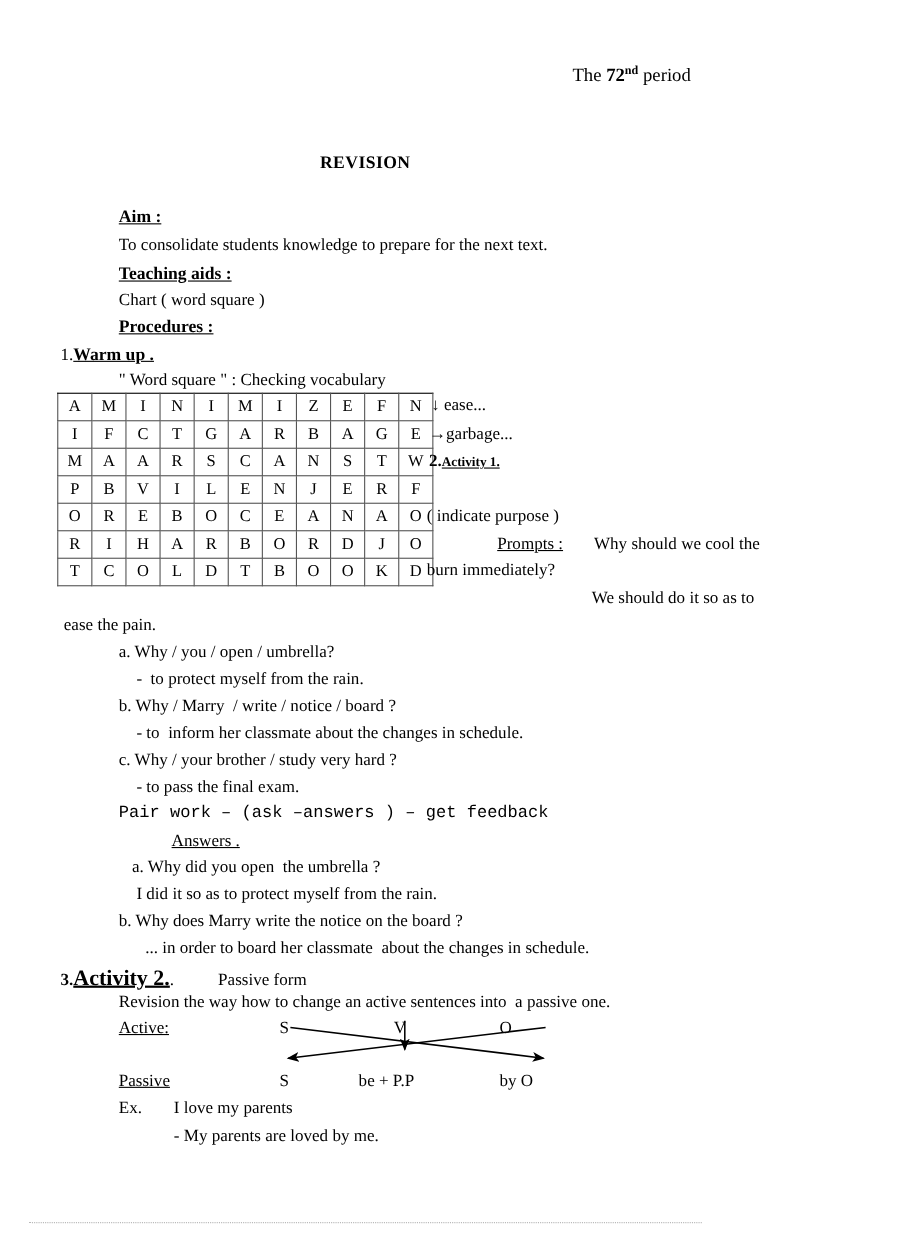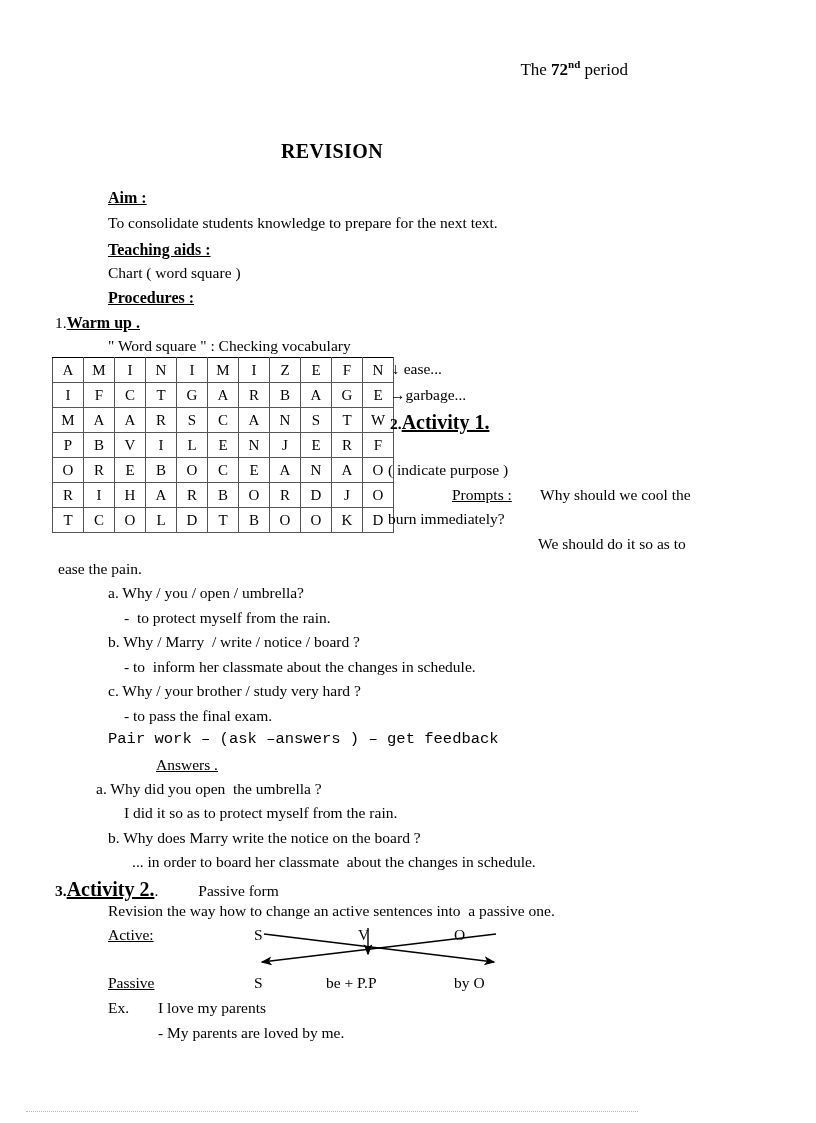--- a/index.html
+++ b/index.html
@@ -33,21 +33,21 @@
     font-size: 11px;
     vertical-align: super;
     font-weight: bold;
   }
   .hdr-period .the { font-weight: normal; }
 
   .title-revision {
     left: 0; right: 0;
     top: 140px;
     text-align: center;
-    font-size: 20px;
+    font-size: 16px;
     font-weight: bold;
     letter-spacing: 0.4px;
     white-space: normal;
   }
 
   .body-line {
     font-size: 15.5px;
     line-height: 1;
   }
   .u { text-decoration: underline; }
@@ -206,41 +206,41 @@
           <td>O</td>
           <td>K</td>
           <td>D</td>
         </tr>
       </tbody>
     </table>
 
   <div class="abs body-line" style="left:392px; top:361px;">↓ ease...</div>
   <div class="abs body-line" style="left:390px; top:387px;">→garbage...</div>
 
-  <div class="abs body-line" style="left:390px; top:412px;"><span class="b">2.</span><span class="u b" style="font-size:20px;text-decoration:underline;">Activity 1.</span></div>
+  <div class="abs body-line" style="left:390px; top:412px;"><span class="b">2.</span><span class="u b" style="font-size:12px;text-decoration:underline;">Activity 1.</span></div>
 
   <div class="abs body-line" style="left:388px; top:462px;">( indicate purpose )</div>
 
   <div class="abs body-line u" style="left:452px; top:487px;">Prompts :</div>
   <div class="abs body-line" style="left:540px; top:487px;">Why should we cool the</div>
   <div class="abs body-line" style="left:388px; top:511px;">burn immediately?</div>
   <div class="abs body-line" style="left:538px; top:536px;">We should do it so as to</div>
   <div class="abs body-line" style="left:58px; top:561px;">ease the pain.</div>
 
   <div class="abs body-line" style="left:108px; top:585px;">a. Why / you / open / umbrella?</div>
   <div class="abs body-line" style="left:124px; top:610px;">-  to protect myself from the rain.</div>
   <div class="abs body-line" style="left:108px; top:634px;">b. Why / Marry  / write / notice / board ?</div>
   <div class="abs body-line" style="left:124px; top:659px;">- to  inform her classmate about the changes in schedule.</div>
   <div class="abs body-line" style="left:108px; top:683px;">c. Why / your brother / study very hard ?</div>
   <div class="abs body-line" style="left:124px; top:708px;">- to pass the final exam.</div>
 
   <div class="abs body-line" style="left:108px; top:732px;font-family:Liberation Mono, monospace;">Pair work – (ask –answers ) – get feedback</div>
   <div class="abs body-line u" style="left:156px; top:757px;">Answers .</div>
 
-  <div class="abs body-line" style="left:96px; top:781px;">a. Why did you open  the umbrella ?</div>
+  <div class="abs body-line" style="left:120px; top:781px;">a. Why did you open  the umbrella ?</div>
   <div class="abs body-line" style="left:108px; top:830px;">b. Why does Marry write the notice on the board ?</div>
   <div class="abs body-line" style="left:124px; top:805px;">I did it so as to protect myself from the rain.</div>
   <div class="abs body-line" style="left:132px; top:854px;">... in order to board her classmate  about the changes in schedule.</div>
 
   <div class="abs body-line" style="left:55px; top:879px;"><span class="b">3.</span><span class="u b" style="font-size:20px;">Activity 2.</span><span>.</span><span style="padding-left:40px;">Passive form</span></div>
 
   <div class="abs body-line" style="left:108px; top:903px;">Revision the way how to change an active sentences into  a passive one.</div>
 
   <div class="abs body-line u" style="left:108px; top:927px;">Active:</div>
   <div class="abs body-line u" style="left:108px; top:975px;">Passive</div>

